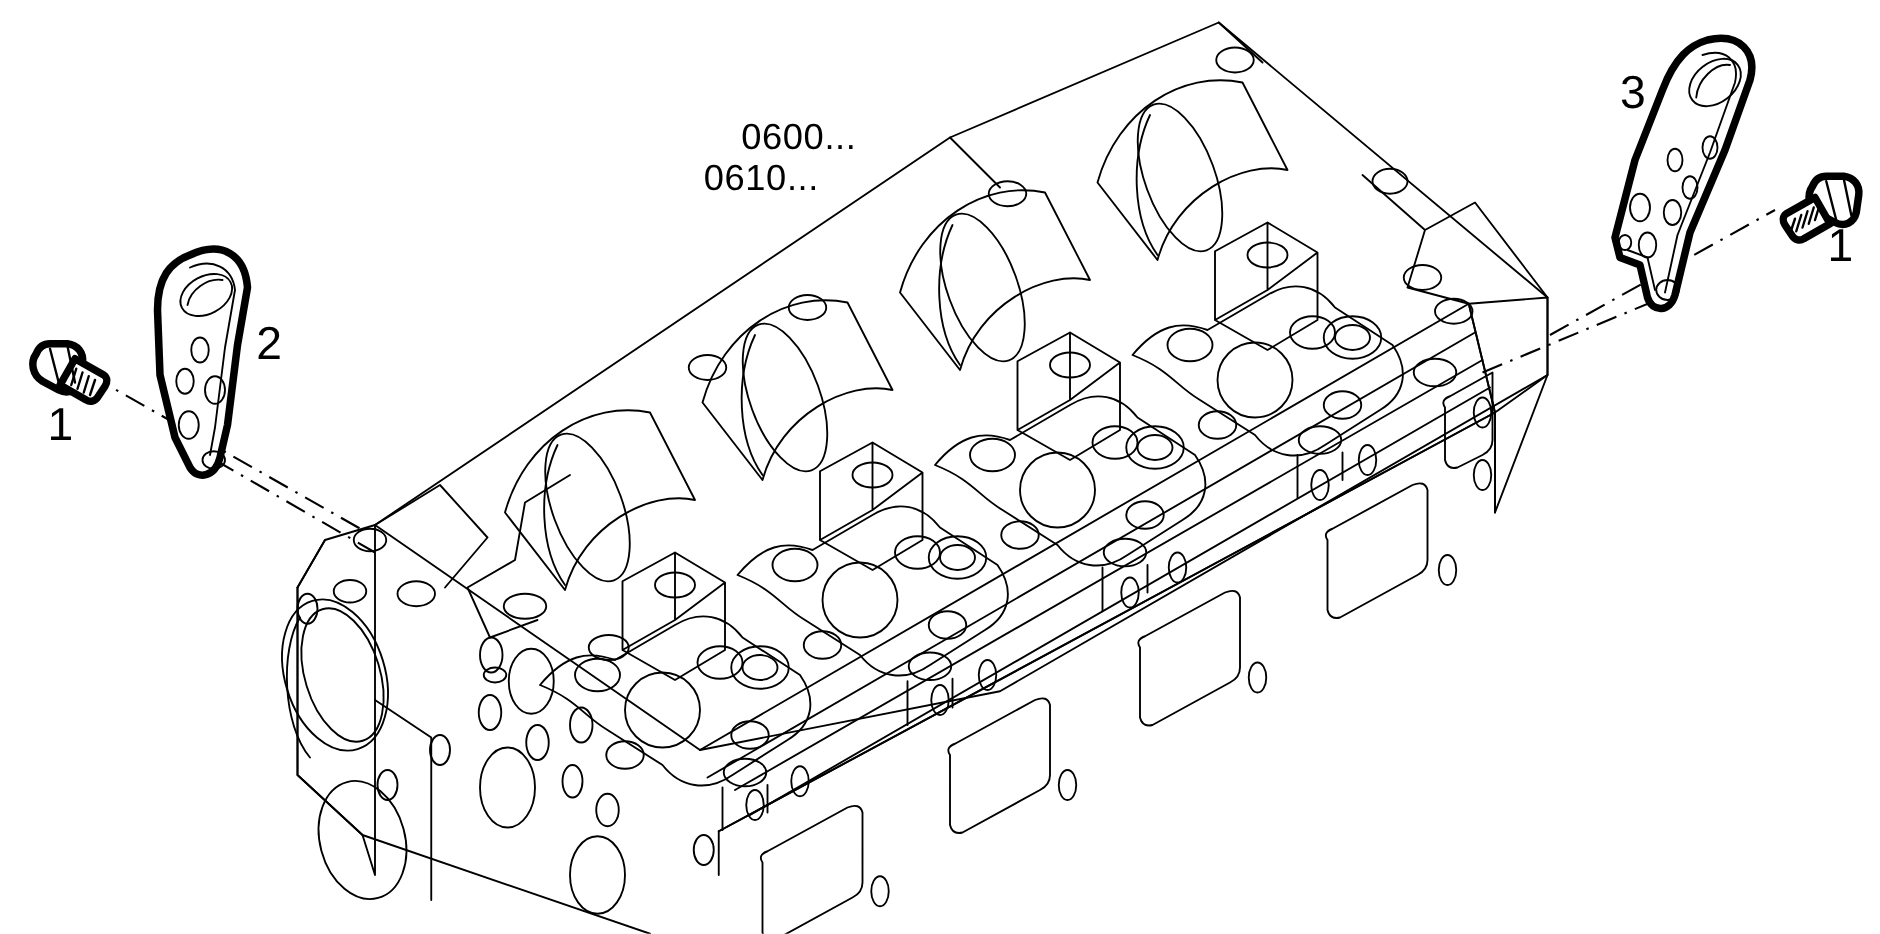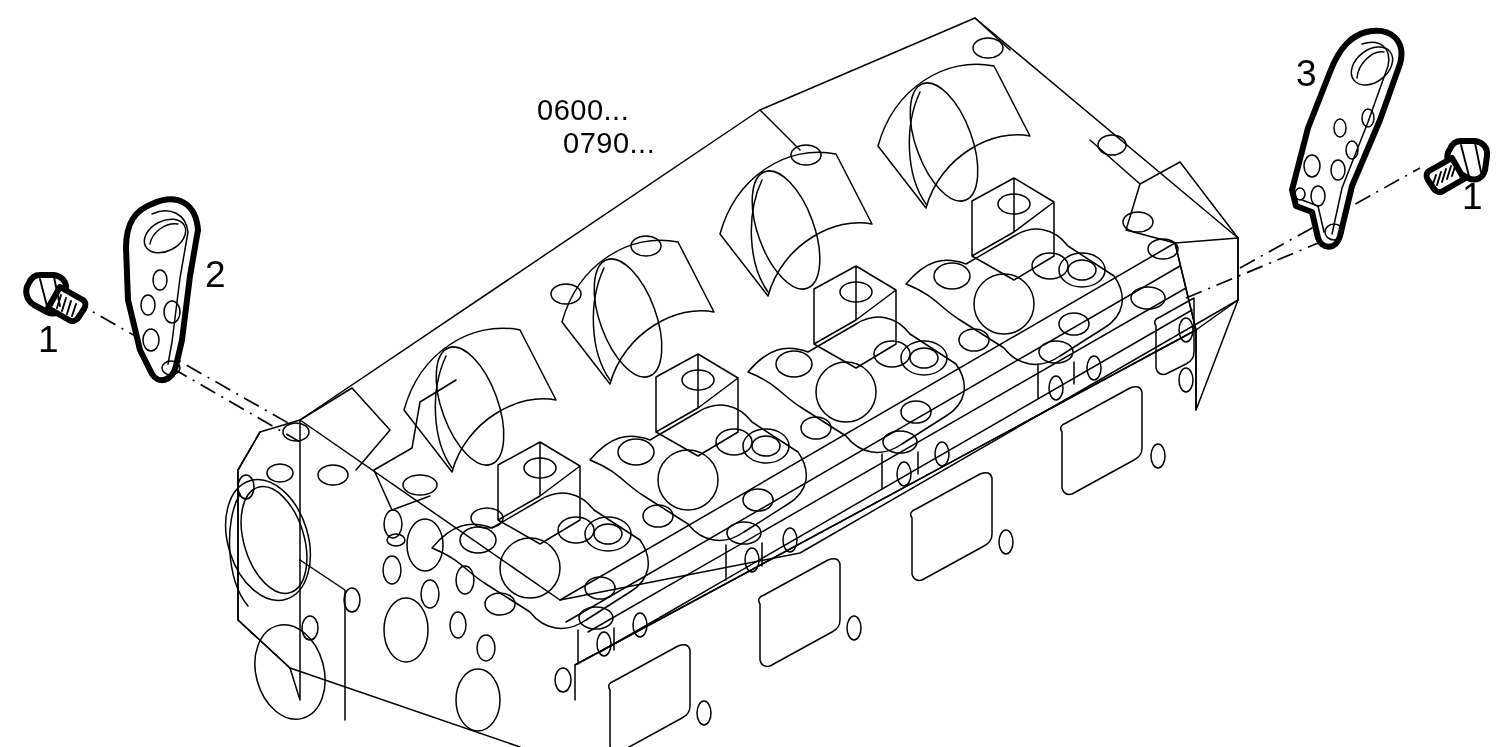--- a/index.html
+++ b/index.html
@@ -308,21 +308,21 @@
       <g>
         <path class="thinw" d="M 1456 163 L 1452 176"></path>
         <path class="thinw" d="M 1451 166 L 1447 179"></path>
         <path class="thinw" d="M 1446 169 L 1442 182"></path>
         <path class="thinw" d="M 1441 172 L 1437 185"></path>
         <path class="thinw" d="M 1436 175 L 1432 187"></path>
       </g>
     </g>
   </svg>
 
-  <div class="lbl grp" style="left:537px; top:96px;">0600...</div>
-  <div class="lbl grp" style="left:563px; top:129px;">0790...</div>
+  <div class="lbl grp" style="left:593px; top:96px;">0600...</div>
+  <div class="lbl grp" style="left:563px; top:129px;">0610...</div>
 
   <div class="lbl" style="left:38px; top:321px;">1</div>
   <div class="lbl" style="left:205px; top:256px;">2</div>
   <div class="lbl" style="left:1296px; top:55px;">3</div>
   <div class="lbl" style="left:1462px; top:178px;">1</div>
 
 </div>
 
 </body></html>

